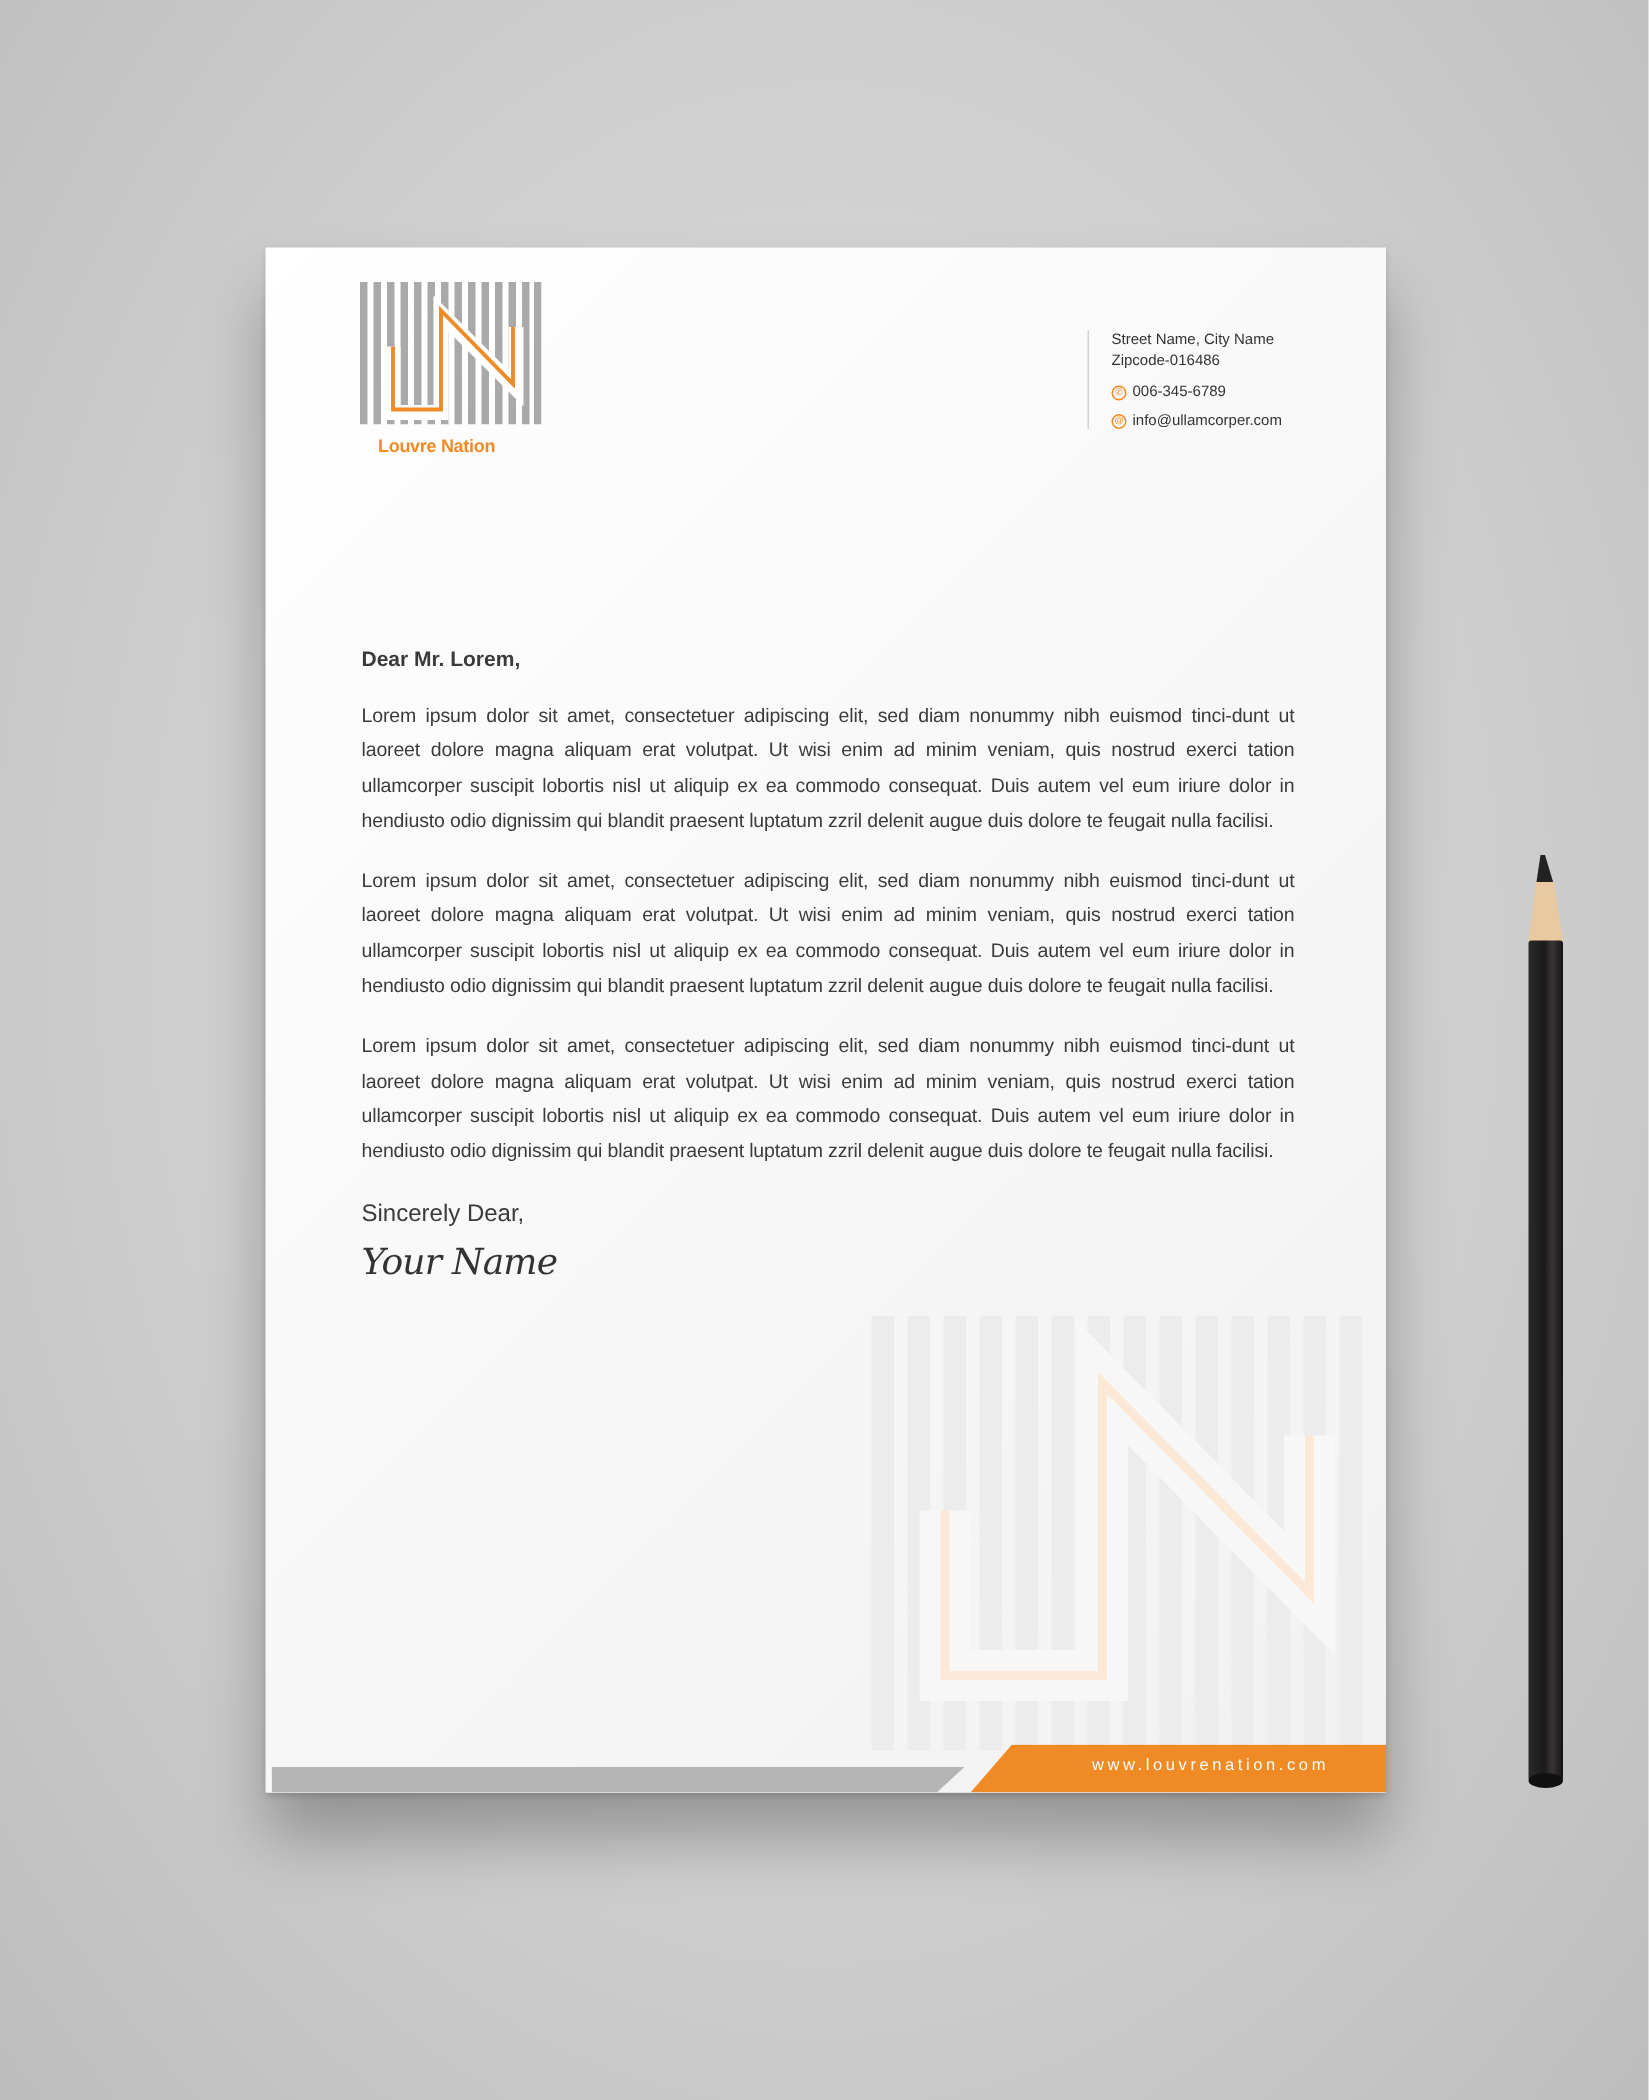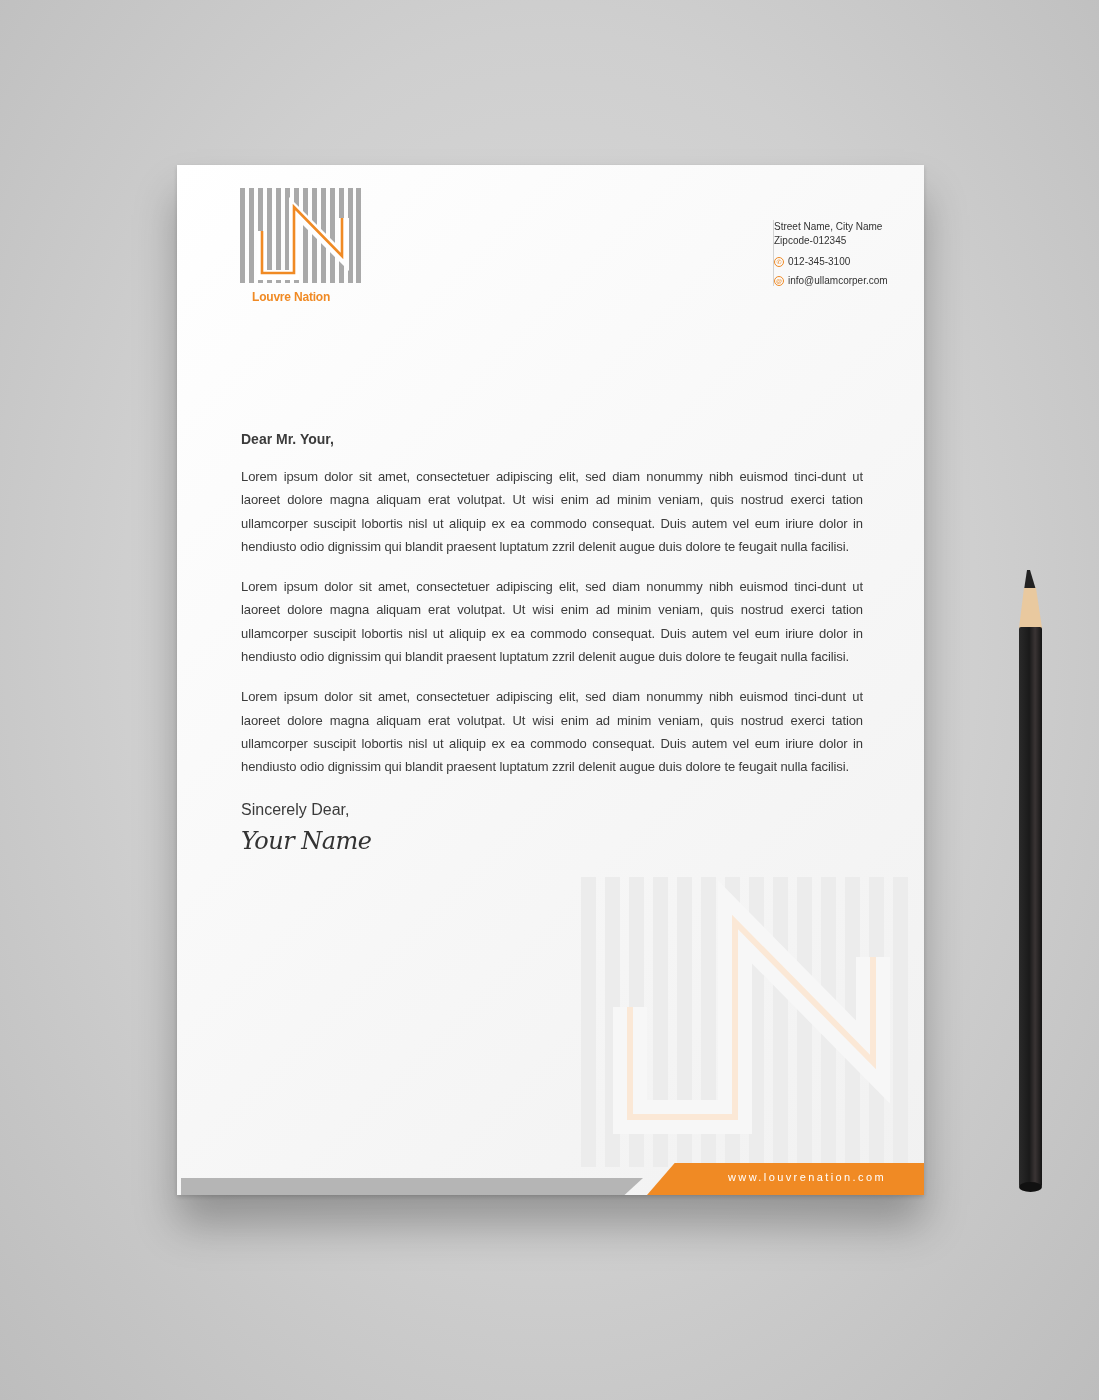--- a/index.html
+++ b/index.html
@@ -14,21 +14,21 @@
       box-shadow: 0 30px 40px rgba(0,0,0,0.28), 0 2px 4px rgba(0,0,0,0.15);
     }
     .logo { position: absolute; left: 63px; top: 23px; width: 124px; }
     .logo-mark { position: absolute; left: 0; top: 0; width: 121px; height: 95px; }
     .logo-text {
       position: absolute; left: 12px; top: 102px; white-space: nowrap;
       color: #f08a24; font-size: 12px; font-weight: bold; letter-spacing: -0.2px;
     }
     .contact {
       position: absolute; left: 548px; top: 55px; border-left: 1px solid #d3d3d3;
-      padding-left: 0; height: 66px; font-size: 10px; color: #333; line-height: 14px; margin-left: 48px;
+      padding-left: 15px; height: 66px; font-size: 10px; color: #333; line-height: 14px;
     }
     .contact .row { display: flex; align-items: center; white-space: nowrap; }
     .contact .gap { height: 7px; }
     .contact .ico {
       display: inline-block; width: 8px; height: 8px; border: 1.4px solid #f08a24;
       border-radius: 50%; margin-right: 4px; font-size: 6px; line-height: 8px;
       text-align: center; color: #f08a24; box-sizing: content-box;
     }
     .letter { position: absolute; left: 64px; top: 266px; width: 622px; color: #3b3b3b; }
     .salutation { font-size: 14px; font-weight: bold; margin: 0 0 18px 0; }
@@ -80,25 +80,25 @@
           <rect x="116" y="0" width="5" height="95"></rect>
       </g>
       <path d="M22 43 L22 87 L54 87 L54 21 L104 71 L104 30" fill="none" stroke="#ffffff" stroke-width="10"></path>
       <path d="M22 43 L22 85 L54 85 L54 19 L102 68 L102 30" fill="none" stroke="#f08a24" stroke-width="2.6"></path>
     </svg>
     <div class="logo-text">Louvre Nation</div>
   </div>
 
   <div class="contact">
     <div class="row">Street Name, City Name</div>
-    <div class="row">Zipcode-012345</div>
+    <div class="row">Zipcode-016486</div>
     <div class="gap"></div>
     <div class="row">
       <span class="ico">✆</span>
-      <span>012-345-3100</span>
+      <span>006-345-6789</span>
     </div>
     <div class="gap" style="height:5px"></div>
     <div class="row">
       <span class="ico">@</span>
       <span>info@ullamcorper.com</span>
     </div>
   </div>
 
   <svg class="watermark" viewBox="0 0 347 290">
     <g fill="#ececec">
@@ -115,21 +115,21 @@
       <rect x="246" y="0" width="15" height="290"></rect>
         <rect x="270" y="0" width="15" height="290"></rect>
       <rect x="294" y="0" width="15" height="290"></rect>
         <rect x="318" y="0" width="15" height="290"></rect>
     </g>
     <path d="M55 130 L55 240 L160 240 L160 45 L298 185 L298 80" fill="none" stroke="#f7f7f7" stroke-width="34"></path>
     <path d="M55 130 L55 240 L160 240 L160 45 L298 185 L298 80" fill="none" stroke="#fbe8d6" stroke-width="6"></path>
   </svg>
 
   <div class="letter">
-    <p class="salutation">Dear Mr. Your,</p>
+    <p class="salutation">Dear Mr. Lorem,</p>
     <p class="para">Lorem ipsum dolor sit amet, consectetuer adipiscing elit, sed diam nonummy nibh euismod tinci-dunt ut laoreet dolore magna aliquam erat volutpat. Ut wisi enim ad minim veniam, quis nostrud exerci tation ullamcorper suscipit lobortis nisl ut aliquip ex ea commodo consequat. Duis autem vel eum iriure dolor in hendiusto odio dignissim qui blandit praesent luptatum zzril delenit augue duis dolore te feugait nulla facilisi.</p>
     <p class="para">Lorem ipsum dolor sit amet, consectetuer adipiscing elit, sed diam nonummy nibh euismod tinci-dunt ut laoreet dolore magna aliquam erat volutpat. Ut wisi enim ad minim veniam, quis nostrud exerci tation ullamcorper suscipit lobortis nisl ut aliquip ex ea commodo consequat. Duis autem vel eum iriure dolor in hendiusto odio dignissim qui blandit praesent luptatum zzril delenit augue duis dolore te feugait nulla facilisi.</p>
     <p class="para">Lorem ipsum dolor sit amet, consectetuer adipiscing elit, sed diam nonummy nibh euismod tinci-dunt ut laoreet dolore magna aliquam erat volutpat. Ut wisi enim ad minim veniam, quis nostrud exerci tation ullamcorper suscipit lobortis nisl ut aliquip ex ea commodo consequat. Duis autem vel eum iriure dolor in hendiusto odio dignissim qui blandit praesent luptatum zzril delenit augue duis dolore te feugait nulla facilisi.</p>
     <div class="closing">Sincerely Dear,</div>
     <div class="signature">Your Name</div>
   </div>
 
   <div class="footer-gray"></div>
   <div class="footer-orange">
     <span class="footer-url">www.louvrenation.com</span>

